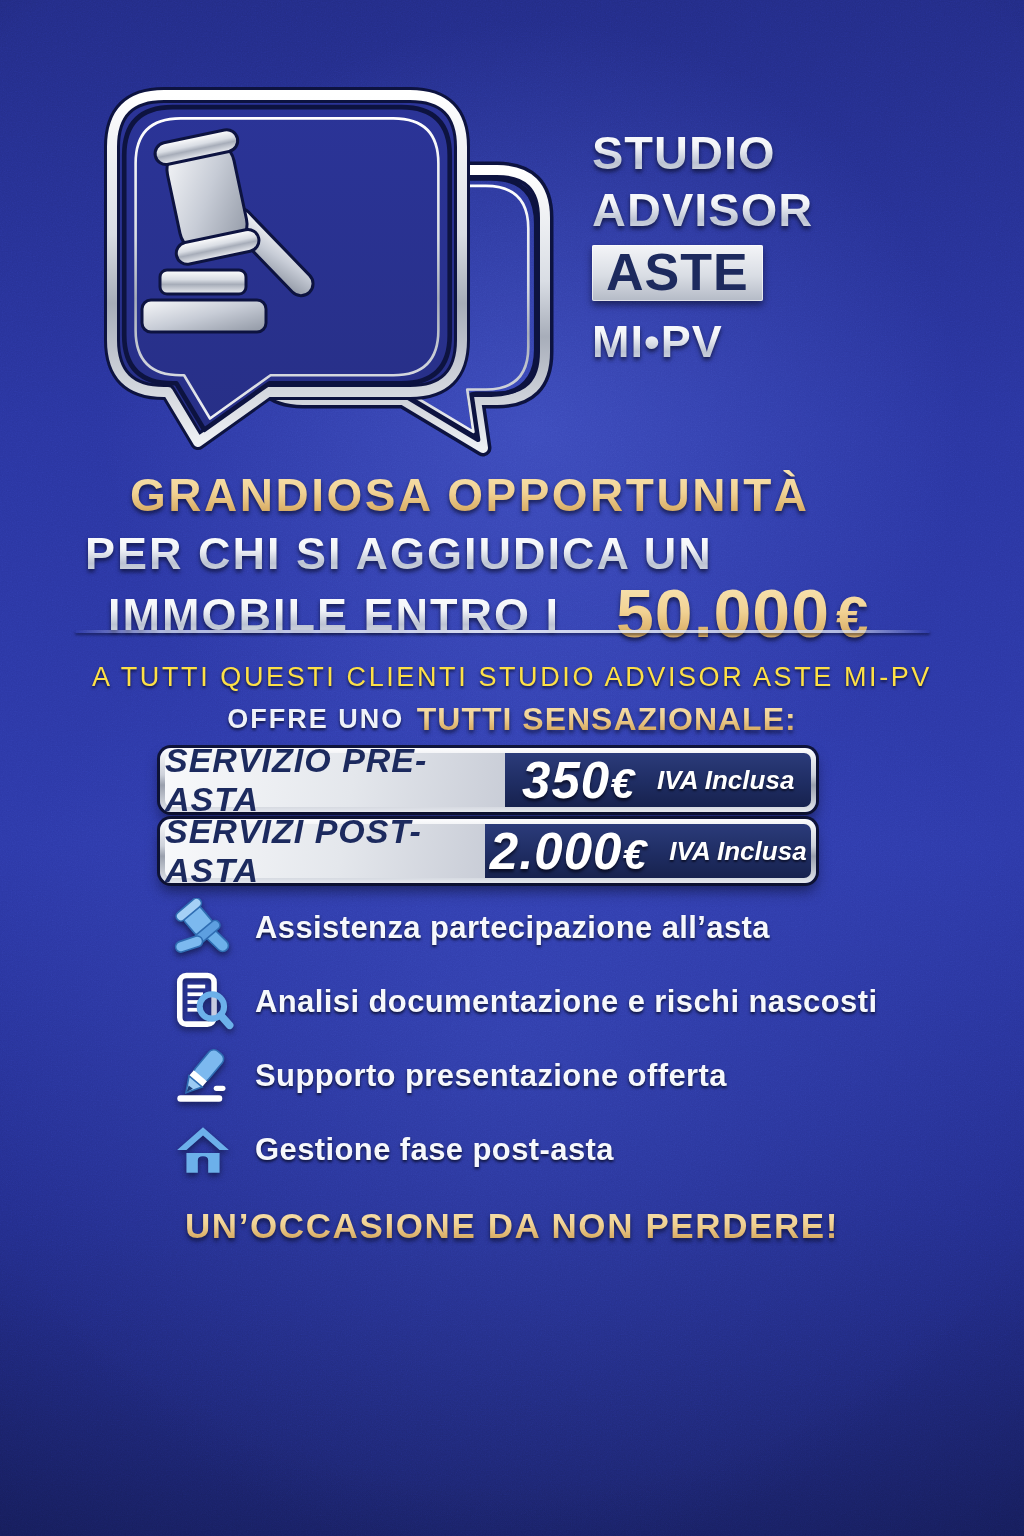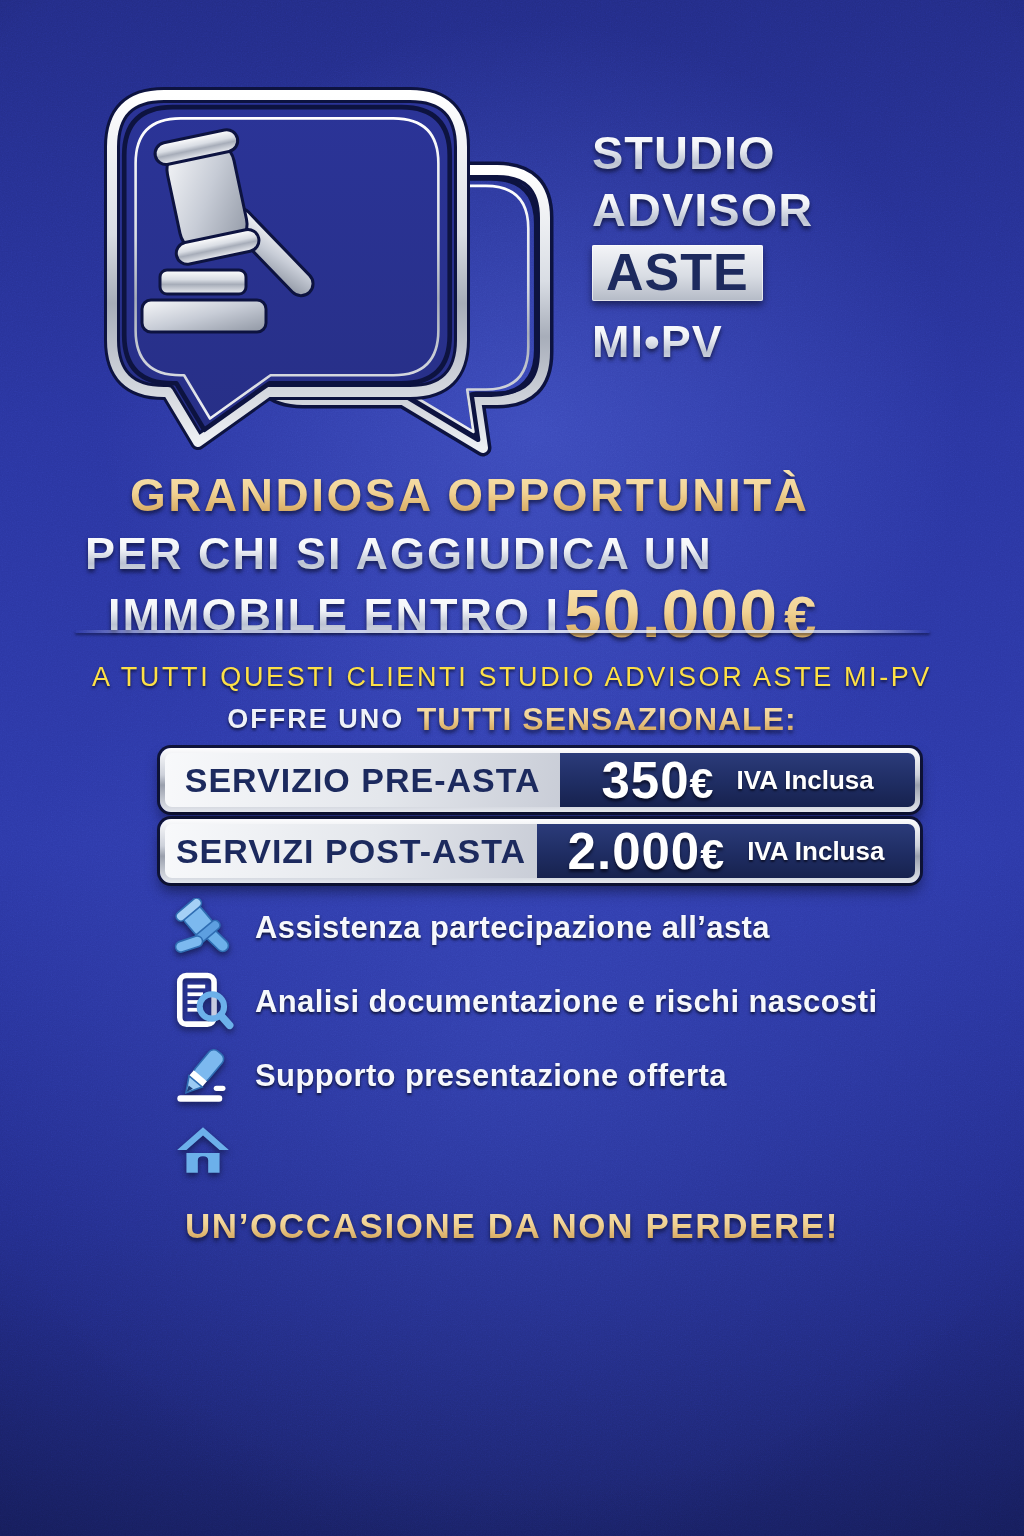--- a/index.html
+++ b/index.html
@@ -43,40 +43,40 @@
     background:linear-gradient(180deg,#f4f5f8 0%,#d9dde4 55%,#b4bac6 100%);
     color:#1d2a5e;font-size:52px;font-weight:800;letter-spacing:1px;line-height:52px;
     border-radius:2px;box-shadow:0 4px 7px rgba(5,8,30,.55), inset 0 0 0 1px rgba(255,255,255,.6);
   }
   .brand-region{font-size:45px;font-weight:800;letter-spacing:1px;display:block;}
 
   
   .headline{left:0;top:468px;width:1024px;}
   .hl1{padding-left:130px;font-size:46px;font-weight:800;letter-spacing:2.5px;}
   .hl2{padding-left:85px;margin-top:6px;font-size:45px;font-weight:700;letter-spacing:2px;}
-  .hl3{padding-left:108px;margin-top:2px;display:flex;align-items:center;}
+  .hl3{padding-left:108px;margin-top:2px;display:flex;align-items:center;gap:36px;}
   .hl3-prefix{font-size:45px;font-weight:700;letter-spacing:2px;}
-  .hl3-amount{font-size:68px;font-weight:800;letter-spacing:1px;margin-left:4px;line-height:62px;}
+  .hl3-amount{font-size:68px;font-weight:800;letter-spacing:1px;margin-left:20px;line-height:62px;}
   .hl3-eur{font-size:58px;margin-left:6px;}
 
   .divider{
     left:75px;top:630px;width:855px;height:3px;
     background:linear-gradient(90deg,rgba(210,220,240,0) 0%,rgba(215,223,242,.85) 10%,#e9edf8 50%,rgba(215,223,242,.85) 90%,rgba(210,220,240,0) 100%);
     box-shadow:0 2px 3px rgba(3,6,22,.55);border-radius:2px;opacity:.9;
   }
 
   
   .intro{left:0;top:662px;width:1024px;text-align:center;}
   .intro-1{font-size:27px;font-weight:400;letter-spacing:2.6px;color:#fde047;text-shadow:0 2px 3px rgba(4,7,26,.75);text-align:center;}
   .intro-2{margin-top:8px;}
   .intro-2 .pre{font-size:27px;font-weight:600;letter-spacing:2px;color:#eef1f8;text-shadow:0 2px 3px rgba(4,7,26,.75);}
   .intro-2 .hi{font-size:32px;font-weight:800;letter-spacing:1px;margin-left:8px;vertical-align:-2px;}
 
   
-  .bars{left:160px;top:748px;width:760px;}
+  .bars{left:160px;top:748px;width:656px;font-style:italic;}
   .bar{
     height:64px;box-sizing:border-box;padding:5px;margin-bottom:7px;display:flex;
     border-radius:11px;
     background:linear-gradient(180deg,#fdfdfe 0%,#cdd1da 42%,#9aa0ad 58%,#e4e7ed 100%);
     box-shadow:0 0 0 3px rgba(9,13,38,.85), 0 8px 13px rgba(3,6,20,.5);
   }
   .bar-left{
     flex:0 0 52.7%;display:flex;align-items:center;justify-content:center;
     background:linear-gradient(100deg,#f8f9fb 0%,#e4e7ec 55%,#c9cdd7 100%);
     border-radius:7px 0 0 7px;
@@ -257,17 +257,18 @@
     <span class="svc-lbl">Supporto presentazione offerta</span>
   </div>
 
   <div class="svc">
     <span class="svc-ico">
       <svg width="58" height="58" viewBox="0 0 56 56" aria-hidden="true">
         <polygon points="28,6 53,28 44,28 28,14 12,28 3,28" fill="#6cb0ea"></polygon>
         <path d="M12 31 H44 V50 H33 V38 Q33 34 28 34 Q23 34 23 38 V50 H12 Z" fill="#6cb0ea"></path>
       </svg>
     </span>
+    <span class="svc-lbl">Gestione fase post-asta</span>
   </div>
 
 </div>
 
 <div class="abs cta gold-txt">UN’OCCASIONE DA NON PERDERE!</div>
 
 </body></html>

